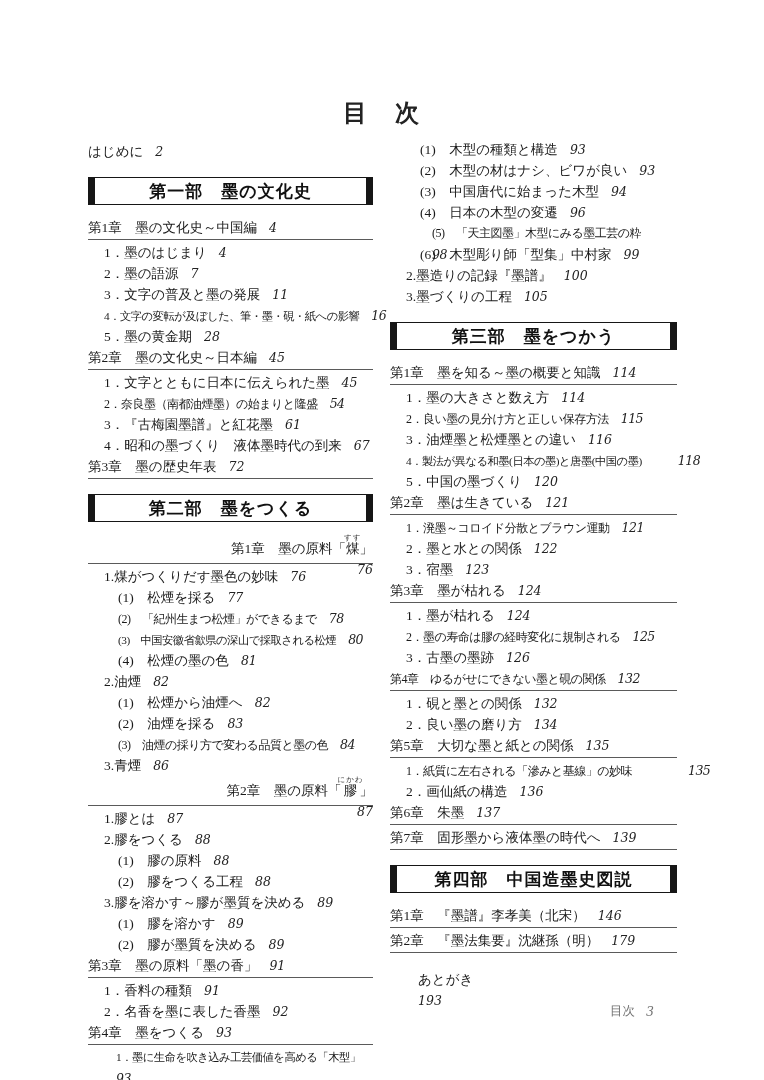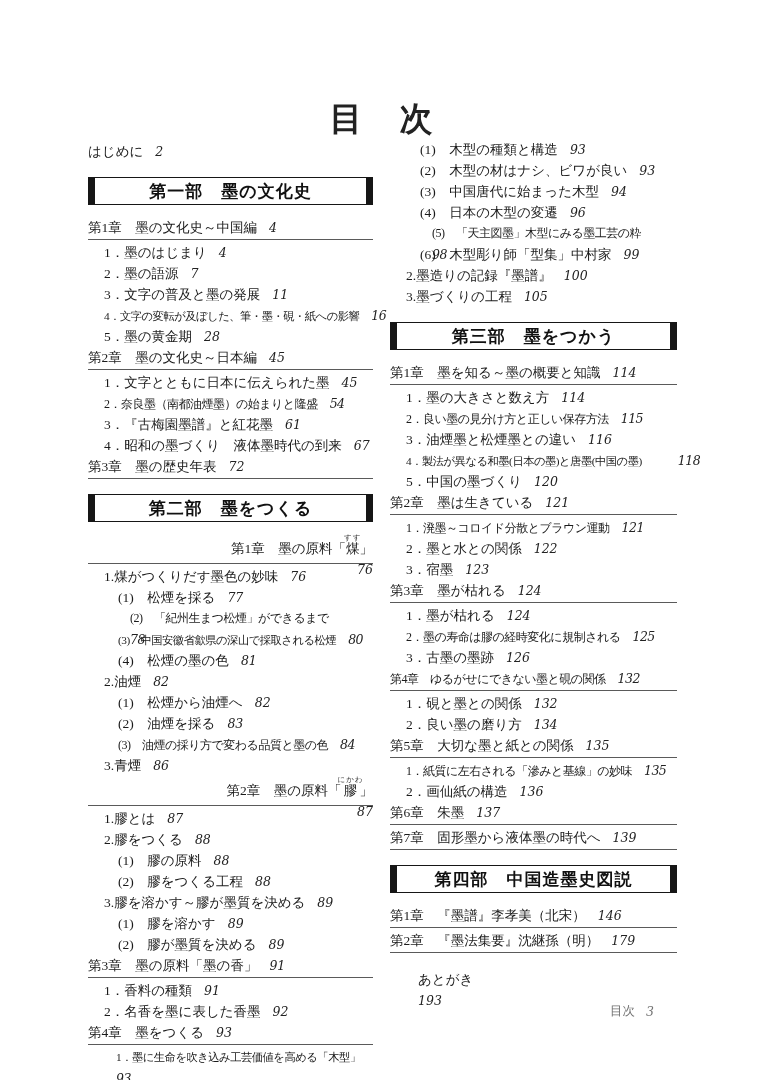--- a/index.html
+++ b/index.html
@@ -4,21 +4,21 @@
 <style>
   html,body{margin:0;padding:0;}
   body{
     width:764px;height:1080px;position:relative;overflow:hidden;
     background:#ffffff;color:#1b1b1b;
     font-family:"Liberation Serif","DejaVu Serif",serif;
   }
   .page-title{
     position:absolute;top:97px;left:0;right:0;text-align:center;
     font-family:"Liberation Sans","DejaVu Sans",sans-serif;
-    font-weight:bold;font-size:33px;letter-spacing:2px;color:#222;
+    font-weight:bold;font-size:24px;letter-spacing:2px;color:#222;
   }
   .col{position:absolute;}
   #col-left{left:88px;top:141px;width:285px;}
   #col-right{left:390px;top:139px;width:287px;}
   .row{
     display:flex;align-items:baseline;white-space:nowrap;
     font-size:13.5px;line-height:21px;height:21px;
   }
   .row .pg{
     font-family:"DejaVu Serif",serif;font-style:italic;
@@ -119,21 +119,21 @@
       <span class="pg">76</span>
     </div>
     <div class="row item">
       <span class="txt">1.煤がつくりだす墨色の妙味</span>
       <span class="pg">76</span>
     </div>
     <div class="row subitem">
       <span class="txt">(1)　松煙を採る</span>
       <span class="pg">77</span>
     </div>
-    <div class="row subitem" style="font-size: 12px; letter-spacing: -0.5px; flex-direction: column;">
+    <div class="row subitem" style="font-size: 12px; letter-spacing: -0.5px;">
       <span class="txt">(2)　「紀州生まつ松煙」ができるまで</span>
       <span class="pg">78</span>
     </div>
     <div class="row subitem" style="font-size: 11.3px; letter-spacing: -0.5px;">
       <span class="txt">(3)　中国安徽省歙県の深山で採取される松煙</span>
       <span class="pg">80</span>
     </div>
     <div class="row subitem">
       <span class="txt">(4)　松煙の墨の色</span>
       <span class="pg">81</span>
@@ -312,21 +312,21 @@
       <span class="pg">132</span>
     </div>
     <div class="row item">
       <span class="txt">2．良い墨の磨り方</span>
       <span class="pg">134</span>
     </div>
     <div class="row chapter">
       <span class="txt">第5章　大切な墨と紙との関係</span>
       <span class="pg">135</span>
     </div>
-    <div class="row item" style="font-size: 12px; letter-spacing: -0.5px;">
+    <div class="row item" style="font-size: 12px; letter-spacing: -0.5px; gap: 44px;">
       <span class="txt">1．紙質に左右される「滲みと基線」の妙味</span>
       <span class="pg">135</span>
     </div>
     <div class="row item">
       <span class="txt">2．画仙紙の構造</span>
       <span class="pg">136</span>
     </div>
     <div class="row chapter">
       <span class="txt">第6章　朱墨</span>
       <span class="pg">137</span>

